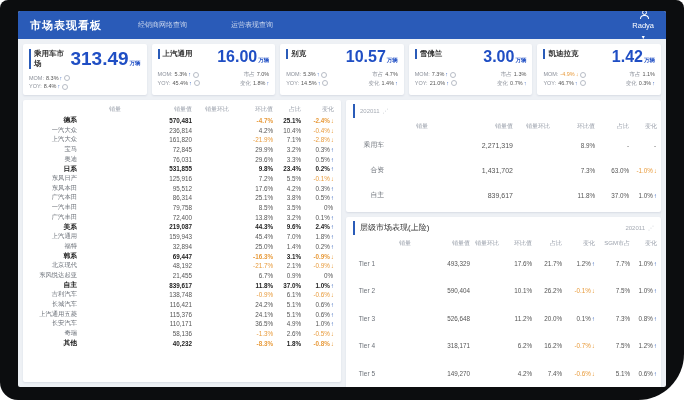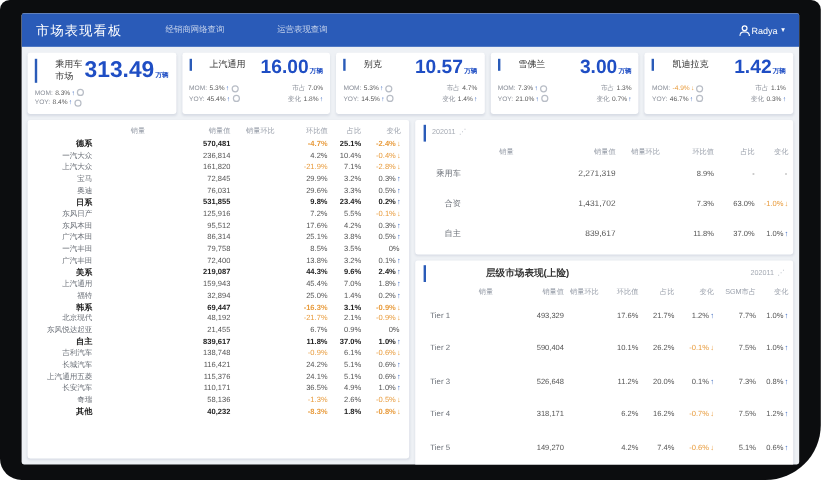--- a/index.html
+++ b/index.html
@@ -3,34 +3,34 @@
 <meta charset="utf-8">
 <style>
   html,body{margin:0;padding:0;width:684px;height:400px;overflow:hidden;background:#fff;
     font-family:"Liberation Sans","DejaVu Sans",sans-serif;}
   .bezel{position:absolute;inset:0;background:#0c0d0f;border-radius:8px 8px 46px 18px;}
   .screen{position:absolute;left:18px;right:18px;top:11px;bottom:13px;background:#eef1f5;
     border-radius:2px;overflow:hidden;display:flex;flex-direction:column;}
 
   
   .topbar{height:28px;background:#2a5bb8;display:flex;align-items:center;padding:0 12px;flex:0 0 auto;}
-  .apptitle{color:#fff;font-size:11px;font-weight:normal;letter-spacing:1px;margin-right:36px;}
+  .apptitle{color:#fff;font-size:11px;font-weight:bold;letter-spacing:1px;margin-right:36px;}
   .navtabs{display:flex;gap:44px;flex:1;}
   .navtab{color:rgba(255,255,255,.72);font-size:7px;cursor:pointer;}
-  .userbox{display:flex;align-items:center;gap:3px;color:#fff;font-size:7.5px;}
+  .userbox{display:flex;align-items:center;gap:3px;color:#fff;font-size:7.5px;flex-direction:column;}
   .user-icon{width:8px;height:8px;position:relative;display:inline-block;}
   .user-icon::before{content:"";position:absolute;left:2.5px;top:0;width:3px;height:3px;border:1px solid #fff;border-radius:50%;}
   .user-icon::after{content:"";position:absolute;left:0.5px;top:4.5px;width:7px;height:3.5px;border:1px solid #fff;border-bottom:none;border-radius:4px 4px 0 0;}
   .caret{font-size:6px;color:#fff;}
 
   
   .kpirow{display:flex;gap:5px;padding:5px 5px 0 5px;flex:0 0 auto;}
   .kcard{flex:1;background:#fff;border-radius:2px;box-shadow:0 1px 2px rgba(20,40,90,.10);padding:5px 6px 4px 6px;}
   .ktop{display:flex;justify-content:space-between;align-items:flex-start;}
-  .kname{font-size:7.5px;font-weight:normal;color:#333;border-left:2.5px solid #2a5bb8;padding-left:15px;line-height:1.3;}
+  .kname{font-size:7.5px;font-weight:bold;color:#333;border-left:2.5px solid #2a5bb8;padding-left:3px;line-height:1.3;}
   .kval{color:#1f4ec4;font-weight:bold;font-size:16px;line-height:1;white-space:nowrap;}
   .kval.big{font-size:19px;}
   .kval b{font-weight:bold;}
   .kval .unit{font-style:normal;font-size:5.5px;font-weight:bold;margin-left:1px;}
   .kbot{display:flex;justify-content:space-between;margin-top:5px;}
   .kline{font-size:5.5px;color:#8a8f99;line-height:1.55;white-space:nowrap;}
   .kline s{text-decoration:none;margin-right:2px;}
   .kline b{font-weight:normal;color:#555;}
   .kline b.neg{color:#e89b3c;}
   .arr{text-decoration:none;font-style:normal;color:#2a5bb8;margin-left:1px;font-size:5.5px;}
@@ -43,21 +43,21 @@
   .main{display:flex;gap:5px;padding:5px;flex:1;min-height:0;}
   .panel{background:#fff;border-radius:2px;box-shadow:0 1px 2px rgba(20,40,90,.10);padding:4px 7px;box-sizing:border-box;}
   .leftpanel{flex:0 0 318px;display:flex;flex-direction:column;}
   .rightcol{flex:1;display:flex;flex-direction:column;gap:5px;min-width:0;}
   .jointpanel{flex:0 0 104px;}
   .tierpanel{flex:1;}
   .phead{display:flex;align-items:center;border-left:2.5px solid #2a5bb8;padding-left:5px;margin-bottom:3px;height:14px;}
   .ptabs{display:flex;gap:16px;flex:1;}
   .tab{font-size:7.5px;color:#555;padding-bottom:2px;cursor:pointer;white-space:nowrap;}
   .tab.active{color:#2a5bb8;font-weight:bold;border-bottom:2px solid #2a5bb8;}
-  .ptitle{font-size:8px;font-weight:bold;color:#333;flex:1;margin-left:45px;}
+  .ptitle{font-size:8px;font-weight:normal;color:#333;flex:1;}
   .pdate{font-size:6px;color:#a6abb4;}
   .expand-ic{font-size:6px;color:#b4b9c2;margin-left:3px;}
 
   
   .cell{overflow:hidden;white-space:nowrap;}
   .hc{font-size:6px;color:#9aa0ab;}
   .lbl{text-align:right;padding-right:5px;font-size:6.3px;color:#6b7078;}
   .val{text-align:right;font-size:6.3px;color:#555;}
   .mom{text-align:right;font-size:6.3px;color:#555;}
   .mom.neg{color:#e89b3c;}

